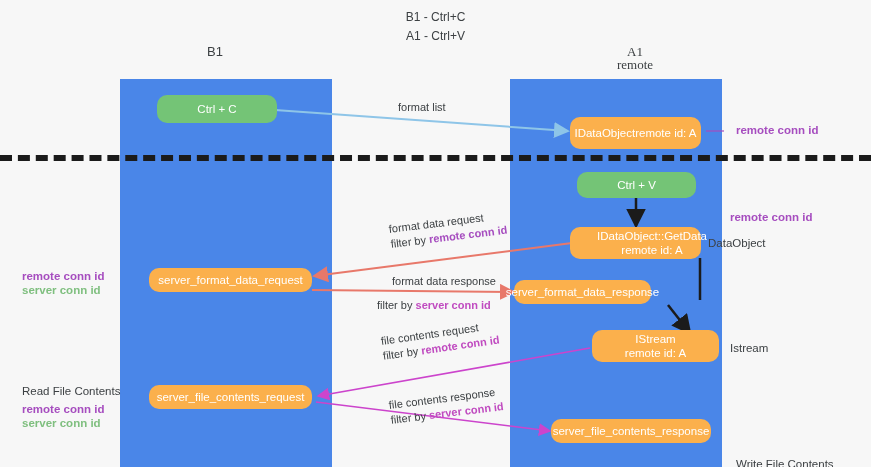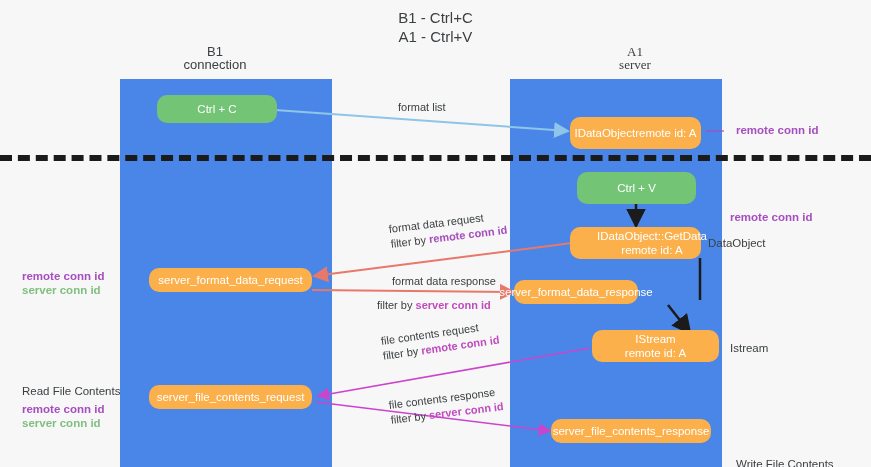--- a/index.html
+++ b/index.html
@@ -8,21 +8,21 @@
     background:#f7f7f7;
     font-family:"Liberation Sans", sans-serif;
     color:#3c4043;
   }
   .stage{position:absolute;inset:0;}
   .abs{position:absolute;}
 
   
   #title{
     left:0;top:8px;width:871px;text-align:center;
-    font-size:15px;line-height:19px;color:#3c4043;
+    font-size:12px;line-height:19px;color:#3c4043;
   }
 
   
   .lane-head{
     text-align:center;font-size:13px;line-height:13px;color:#3c4043;
   }
 
   
   .lane{background:#4a86e8;}
 
@@ -58,25 +58,24 @@
 
 <div class="stage">
 
   <div class="abs" id="title">
     <div>B1 - Ctrl+C</div>
     <div>A1 - Ctrl+V</div>
   </div>
 
   <div class="abs lane-head" style="left:135px;top:45px;width:160px;">
     <div>B1</div>
-    <div>connection</div>
   </div>
   <div class="abs lane-head" style="left:555px;top:45px;width:160px;font-family:Liberation Serif, serif;">
     <div>A1</div>
-    <div>server</div>
+    <div>remote</div>
   </div>
 
   <div class="abs lane" style="left:120px;top:79px;width:212px;height:388px;"></div>
   <div class="abs lane" style="left:510px;top:79px;width:212px;height:388px;"></div>
 
   <svg class="overlay" viewBox="0 0 871 467">
     <defs>
       <marker id="ah-blue" markerWidth="8" markerHeight="8" refX="7" refY="4" orient="auto">
         <path d="M0,0 L8,4 L0,8 z" fill="#8ec5e8"></path>
       </marker>
@@ -112,30 +111,30 @@
 
   <div class="abs" id="divider"></div>
 
   <div class="abs box green" style="left:157px;top:95px;width:120px;height:28px;">Ctrl + C</div>
 
   <div class="abs box orange" style="left:570px;top:117px;width:131px;height:32px;flex-direction:row;">
     <div>IDataObject</div>
     <div>remote id: A</div>
   </div>
 
-  <div class="abs box green" style="left:577px;top:172px;width:119px;height:32px;">Ctrl + V</div>
+  <div class="abs box green" style="left:577px;top:172px;width:119px;height:26px;">Ctrl + V</div>
 
   <div class="abs box orange" style="left:570px;top:227px;width:131px;height:32px;flex-direction:column;padding-left:33px;">
     <div>IDataObject::GetData</div>
     <div>remote id: A</div>
   </div>
 
   <div class="abs box orange" style="left:149px;top:268px;width:163px;height:24px;">server_format_data_request</div>
 
-  <div class="abs box orange" style="left:514px;top:280px;width:124px;height:24px;">server_format_data_response</div>
+  <div class="abs box orange" style="left:514px;top:280px;width:137px;height:24px;">server_format_data_response</div>
 
   <div class="abs box orange" style="left:592px;top:330px;width:127px;height:32px;flex-direction:column;">
     <div>IStream</div>
     <div>remote id: A</div>
   </div>
 
   <div class="abs box orange" style="left:149px;top:385px;width:163px;height:24px;">server_file_contents_request</div>
 
   <div class="abs box orange" style="left:551px;top:419px;width:160px;height:24px;">server_file_contents_response</div>
 

